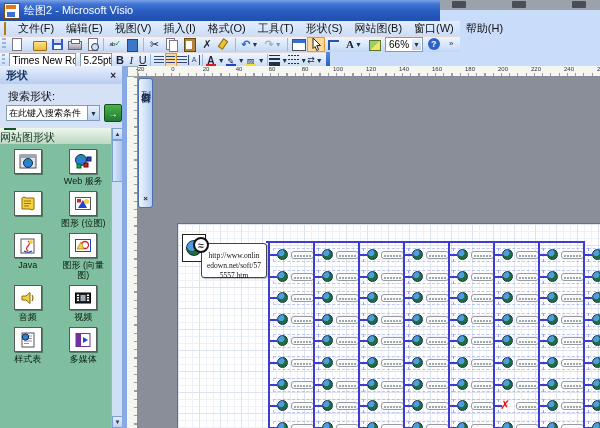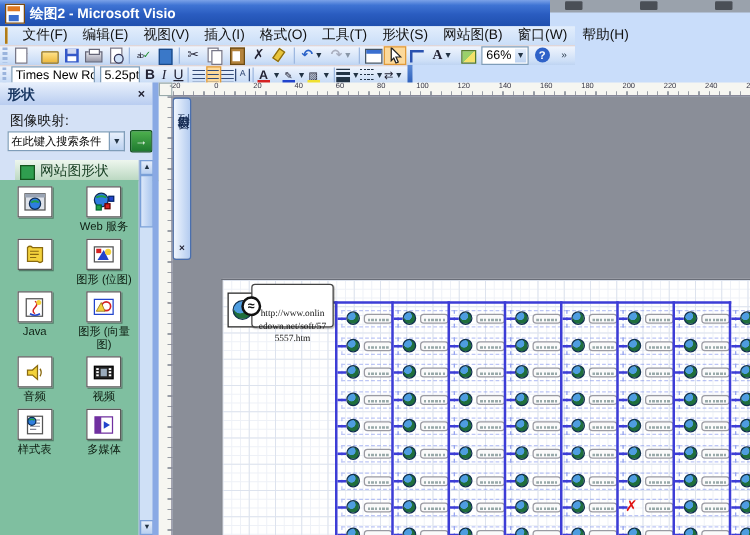--- a/index.html
+++ b/index.html
@@ -2,21 +2,21 @@
 <html><head>
 <meta charset="utf-8">
 <style>
   html,body{margin:0;padding:0;background:#666;}
   #app{position:relative;width:600px;height:428px;overflow:hidden;
        font-family:"Liberation Sans","DejaVu Sans",sans-serif;font-size:11px;
        background:#c9ddfa;user-select:none;}
   
   #titlebar{position:absolute;left:0;top:0;width:440px;height:21px;
     background:linear-gradient(180deg,#7ba2e8 0%,#3f74d4 20%,#2a5cc0 55%,#1f4fae 100%);
-    color:#fff;display:flex;align-items:center;padding-left:4px;box-sizing:border-box;font-weight:bold;}
+    color:#fff;display:flex;align-items:center;padding-left:4px;box-sizing:border-box;font-weight:normal;}
   #titlebar .appico{width:14px;height:14px;background:#fff;border:1px solid #7a4a10;margin-right:4px;position:relative;}
   #titlebar .appico:before{content:"";position:absolute;left:1px;top:1px;width:10px;height:4px;background:#e07820;}
   #titlebar .appico:after{content:"";position:absolute;left:2px;bottom:1px;width:8px;height:5px;background:#3a6fd0;}
   #bgstrip{position:absolute;left:440px;top:0;width:160px;height:10px;background:#9aa2ac;}
   #bgstrip span{position:absolute;top:1px;width:14px;height:7px;background:#4a4f56;border-radius:1px;}
   
   #menubar{position:absolute;left:0;top:21px;width:460px;height:15px;background:linear-gradient(180deg,#e3eefc,#cadef8);
     display:flex;align-items:center;color:#111;}
   #menubar .docico{width:12px;height:11px;margin:0 6px 0 4px;background:#ffd98a;border:1px solid #b07c18;}
   .menu-item{padding:0 6px;height:15px;line-height:15px;white-space:nowrap;font-size:11px;}
@@ -77,22 +77,22 @@
     padding:0 6px;box-sizing:border-box;color:#15335e;font-weight:bold;}
   #sp-head .x{font-size:10px;color:#223;font-weight:bold;}
   #sp-search{position:absolute;left:0;top:18px;width:122px;height:44px;background:#d4e1f6;}
   #sp-search .lbl{position:absolute;left:8px;top:5px;color:#111;}
   #sp-search .srow{position:absolute;left:6px;top:20px;display:flex;align-items:center;}
   #sp-search input{width:76px;height:14px;border:1px solid #7f9db9;font-size:9px;padding:0 2px;font-family:inherit;}
   #sp-search .db{width:12px;height:16px;background:linear-gradient(180deg,#e8f0fc,#bcd2f0);border:1px solid #7f9db9;border-left:none;
     font-size:7px;display:flex;align-items:center;justify-content:center;color:#234;box-sizing:border-box;}
   #sp-search .go{width:16px;height:16px;margin-left:4px;background:linear-gradient(180deg,#4db04d,#1f7a2f);border:1px solid #11511d;
     color:#fff;font-weight:bold;font-size:10px;display:flex;align-items:center;justify-content:center;border-radius:2px;}
-  #st-title{position:absolute;left:12px;top:62px;width:122px;height:16px;
-    background:linear-gradient(180deg,#eef6ee,#bcd8c2);display:flex;align-items:flex-end;color:#123a1e;border-bottom:1px solid #8fae96;}
+  #st-title{position:absolute;left:0;top:62px;width:122px;height:16px;
+    background:linear-gradient(180deg,#eef6ee,#bcd8c2);display:flex;align-items:flex-start;color:#123a1e;border-bottom:1px solid #8fae96;flex-direction:column;}
   #st-title .sico{width:10px;height:10px;margin:0 4px;background:#2f9e4f;border:1px solid #14551f;}
   #st-body{position:absolute;left:0;top:78px;width:111px;height:284px;background:#7fbfa0;overflow:hidden;
     display:flex;flex-wrap:wrap;align-content:flex-start;padding-top:5px;box-sizing:border-box;}
   .st-item{width:50%;display:flex;flex-direction:column;align-items:center;margin-bottom:5px;}
   .st-item .tile{width:26px;height:23px;background:#fff;border:1px solid #5a5a5a;box-shadow:1px 1px 0 rgba(0,0,0,.35), inset 1px 1px 0 #fff;
     display:flex;align-items:center;justify-content:center;}
   .st-item .lbl{margin-top:2px;font-size:9px;line-height:10px;color:#0c1c10;text-align:center;width:52px;}
   
   #st-scroll{position:absolute;left:111px;top:62px;width:11px;height:300px;background:#cfe0f6;border-left:1px solid #9ab2d8;box-sizing:border-box;}
   #st-scroll .btn{position:absolute;left:0;width:11px;height:12px;background:linear-gradient(180deg,#e6eefb,#b8cff0);
@@ -131,23 +131,23 @@
   .node .pill:before{content:"";position:absolute;left:2px;top:3px;right:2px;height:2px;
     background:repeating-linear-gradient(90deg,#9aa 0 2px,transparent 2px 3px);}
   .node.broken .bx{position:absolute;left:1px;top:-2px;font-size:12px;font-weight:bold;color:#e01212;line-height:14px;}
   
   #rootshape{position:absolute;left:44px;top:157px;width:22px;height:26px;border:1px solid #222;background:#fff;
     display:flex;align-items:center;justify-content:center;}
   #rootshape .globe{width:16px;height:16px;border-radius:50%;
     background:radial-gradient(circle at 36% 32%,#4e9de0 0 5px,#1f6e3c 5.5px);border:1px solid #10304f;box-sizing:border-box;}
   #badge{position:absolute;left:55px;top:160px;width:16px;height:16px;border-radius:50%;background:#fff;border:2px solid #111;
     box-sizing:border-box;display:flex;align-items:center;justify-content:center;font-weight:bold;font-size:10px;color:#111;z-index:5;}
-  #callout{position:absolute;left:63px;top:150px;width:66px;height:35px;background:#fff;border:1px solid #444;border-radius:3px;
+  #callout{position:absolute;left:63px;top:166px;width:66px;height:35px;background:#fff;border:1px solid #444;border-radius:3px;
     box-shadow:1px 1px 1px rgba(0,0,0,.25);z-index:4;
-    font-family:"Liberation Serif","DejaVu Serif",serif;font-size:7.5px;line-height:10px;text-align:center;color:#111;padding-top:18px;box-sizing:border-box;}
+    font-family:"Liberation Serif","DejaVu Serif",serif;font-size:7.5px;line-height:10px;text-align:center;color:#111;padding-top:7px;box-sizing:border-box;}
   svg{display:block;}
 </style>
 </head>
 <body>
 
 <div id="app">
 
   <div id="titlebar">
     <span class="appico"></span>
     <span>绘图2 - Microsoft Visio</span>
@@ -317,21 +317,21 @@
       </span>
     <span class="endcap"></span>
   </div>
 
   <div id="shapespanel">
     <div id="sp-head">
       <span>形状</span>
       <span class="x">×</span>
     </div>
     <div id="sp-search">
-      <span class="lbl">图像映射:</span>
+      <span class="lbl">搜索形状:</span>
       <span class="srow">
         <input id="searchinput" value="在此键入搜索条件" style="">
         <span class="db">▼</span>
         <span class="go">→</span>
       </span>
     </div>
     <div id="st-title">
       <span class="sico"></span>
       <span>网站图形状</span>
     </div>

